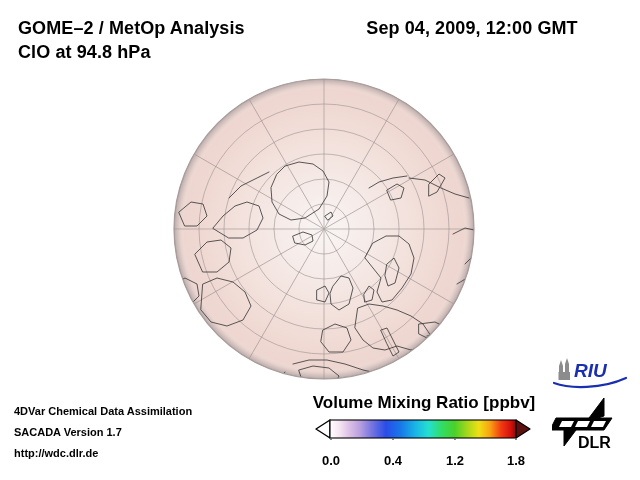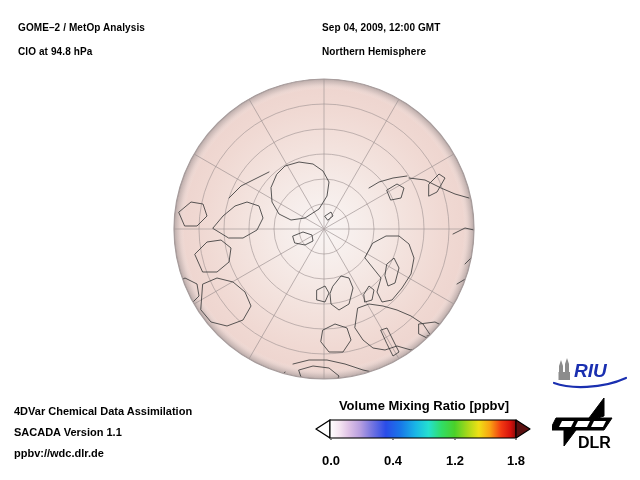--- a/index.html
+++ b/index.html
@@ -21,24 +21,24 @@
     position: absolute;
     left: 18px;
     top: 16px;
     width: 300px;
   }
   #header-right {
     position: absolute;
     right: 18px;
     top: 16px;
     width: 300px;
-    text-align: left;
+    text-align: center;
   }
   .hdr-line {
-    font-size: 10px;
+    font-size: 18px;
     font-weight: bold;
     letter-spacing: 0.1px;
     line-height: 24px;
     white-space: nowrap;
   }
 
   
   #globe-panel {
     position: absolute;
     left: 0;
@@ -74,21 +74,21 @@
   }
 
   
   #colorbar-block {
     position: absolute;
     left: 304px;
     bottom: 10px;
     width: 240px;
   }
   #colorbar-title {
-    font-size: 13px;
+    font-size: 17px;
     font-weight: bold;
     text-align: center;
     white-space: nowrap;
     margin-bottom: 5px;
   }
   #colorbar-row {
     position: relative;
     height: 22px;
   }
   #colorbar-svg {
@@ -123,21 +123,20 @@
 </head>
 <body>
 
 <div id="header-left">
   <div class="hdr-line">GOME–2 / MetOp Analysis</div>
   <div class="hdr-line">ClO at 94.8 hPa</div>
 </div>
 
 <div id="header-right">
   <div class="hdr-line">Sep 04, 2009, 12:00 GMT</div>
-  <div class="hdr-line">Northern Hemisphere</div>
 </div>
 
 <div id="globe-panel">
   <div id="globe-wrap">
     <svg id="globe-svg" viewBox="0 0 302 302" xmlns="http://www.w3.org/2000/svg">
       <defs>
         <radialGradient id="gFill" cx="50%" cy="50%" r="50%">
           <stop offset="0%" stop-color="#f9f5f4"></stop>
           <stop offset="28%" stop-color="#f6ece9"></stop>
           <stop offset="55%" stop-color="#f3e2dd"></stop>
@@ -260,22 +259,22 @@
         </g>
       </g>
 
       <circle cx="151" cy="151" r="150" fill="none" stroke="#a79c9c" stroke-width="1.2"></circle>
     </svg>
   </div>
 </div>
 
 <div id="footer-left">
   <div class="foot-line">4DVar Chemical Data Assimilation</div>
-  <div class="foot-line">SACADA Version 1.1</div>
-  <div class="foot-line">ppbv://wdc.dlr.de</div>
+  <div class="foot-line">SACADA Version 1.7</div>
+  <div class="foot-line">http://wdc.dlr.de</div>
 </div>
 
 <div id="colorbar-block">
   <div id="colorbar-title">Volume Mixing Ratio [ppbv]</div>
 
   <div id="colorbar-row">
     <svg id="colorbar-svg" width="240" height="22" viewBox="0 0 240 22" xmlns="http://www.w3.org/2000/svg">
       <defs>
         <linearGradient id="cbGrad" x1="0" y1="0" x2="1" y2="0">
           <stop offset="0%" stop-color="#ffffff"></stop>

